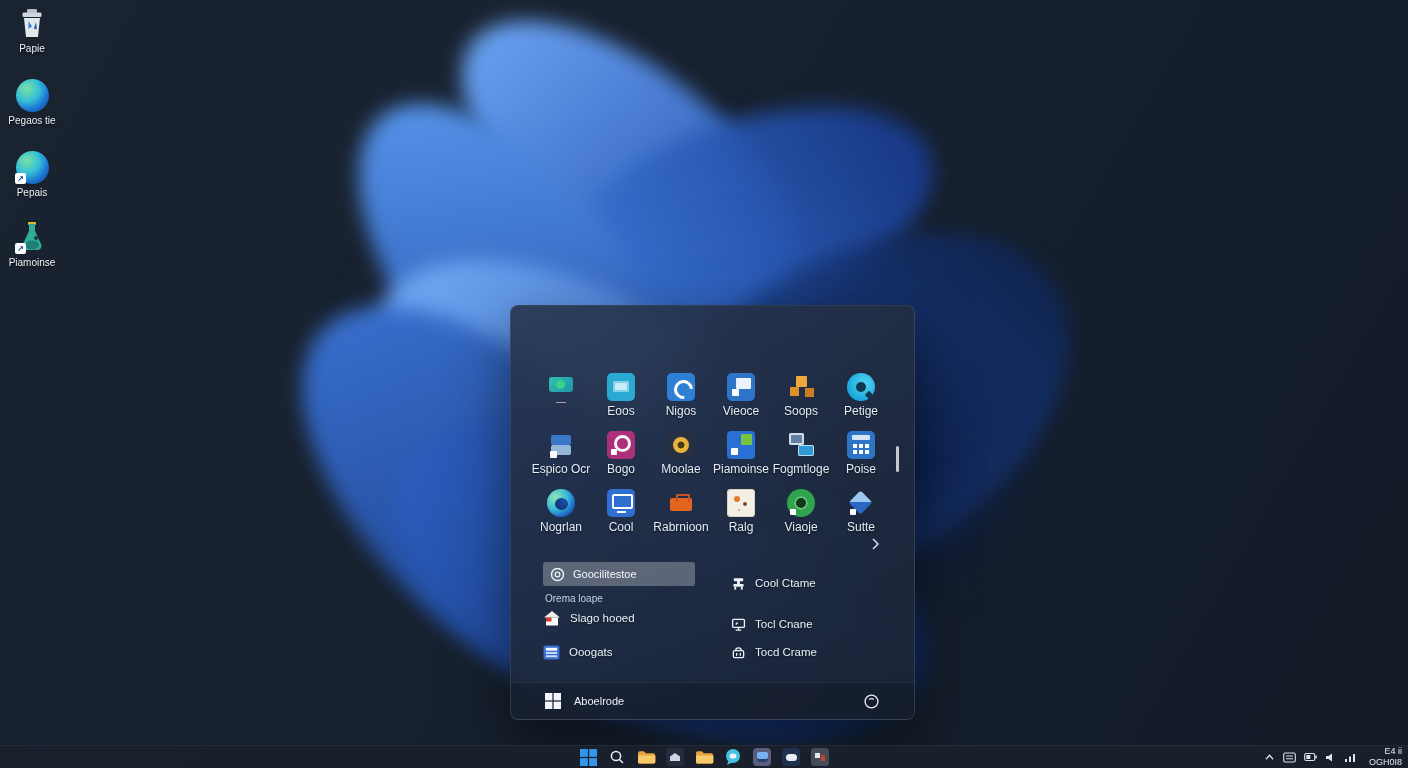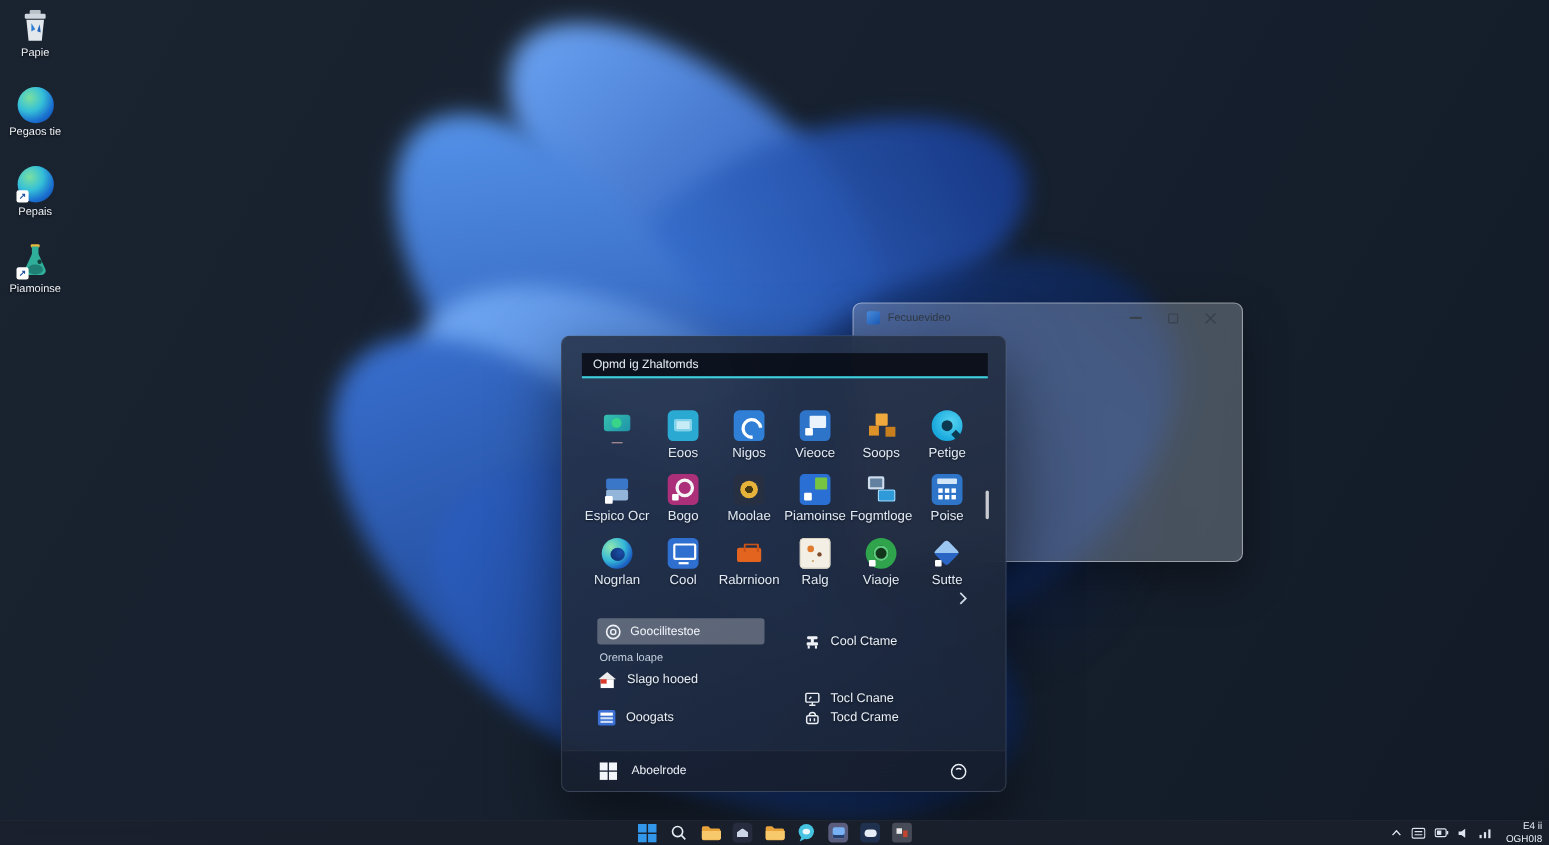--- a/index.html
+++ b/index.html
@@ -139,21 +139,21 @@
   .sel-row { position:absolute; left:32px; top:256px; width:152px; height:24px;
      display:flex; align-items:center; gap:8px; padding:0 7px;
      background:rgba(255,255,255,.28); border-radius:3px; cursor:pointer; }
   .sel-row .rlabel { font-size:11px; color:#f4f7fb; }
   .sub-label { position:absolute; left:34px; top:287px; font-size:10px; color:#c6d2e0; }
   .rec-row { position:absolute; display:flex; align-items:center; gap:9px; height:20px; cursor:pointer; }
   .rec-row .rlabel { font-size:11.5px; color:#eaf0f7; text-shadow:0 1px 2px rgba(0,0,0,.5); white-space:nowrap; }
   .rr-l1 { left:32px; top:302px; }
   .rr-l2 { left:32px; top:336px;text-align:right; }
   .rr-r1 { left:220px; top:267px; }
-  .rr-r2 { left:220px; top:319px;text-align:right; }
+  .rr-r2 { left:220px; top:308px;text-align:right; }
   .rr-r3 { left:220px; top:336px; }
 
   .sm-footer { position:absolute; left:0; bottom:0; width:100%; height:37px;
      background:rgba(12,17,27,.30); border-top:1px solid rgba(255,255,255,.07);
      display:flex; padding:0 34px; }
   .userrow { display:flex; align-items:center; gap:13px; cursor:pointer; }
   .username { font-size:11px; color:#eef2f8; }
   .powerbtn { margin-left:auto; cursor:pointer; display:flex; align-items:center; }
 
   
@@ -232,42 +232,22 @@
           <path d="M14 4 h6 v7 l6 13 a4 4 0 0 1 -4 6 H12 a4 4 0 0 1 -4 -6 l6 -13 z" fill="#2fae9a"></path>
           <ellipse cx="17" cy="25" rx="7" ry="4.5" fill="#1f7f74"></ellipse>
           <circle cx="21" cy="18" r="2" fill="#123f3a"></circle>
         </svg>
         <span class="shortcut">↗</span>
       </span>
       <span class="dlabel">Piamoinse</span>
     </div>
   </div>
 
-  <div class="bgwin">
-    <div class="tbar">
-      <span class="wicon"></span>
-      <span class="wtitle">Fecuuevideo</span>
-      <span class="wctrls">
-        <span class="wbtn">
-            <span class="glyph-min"></span>
-          </span>
-        <span class="wbtn">
-            <span class="glyph-max"></span>
-          </span>
-        <span class="wbtn">
-          <svg width="11" height="11" viewBox="0 0 11 11">
-            <path d="M1 1 L10 10 M10 1 L1 10" stroke="#39414d" stroke-width="1.4"></path>
-          </svg>
-        </span>
-      </span>
-    </div>
-  </div>
 
   <div class="startmenu">
-    <input class="searchbox" readonly="" value="Opmd ig Zhaltomds" style="">
 
     <div class="appgrid">
       <div class="app">
           <span class="tile t-teal-monitor"></span>
           <span class="alabel"></span>
         </div>
       <div class="app">
           <span class="tile t-cyan-screen"></span>
           <span class="alabel">Eoos</span>
         </div>

